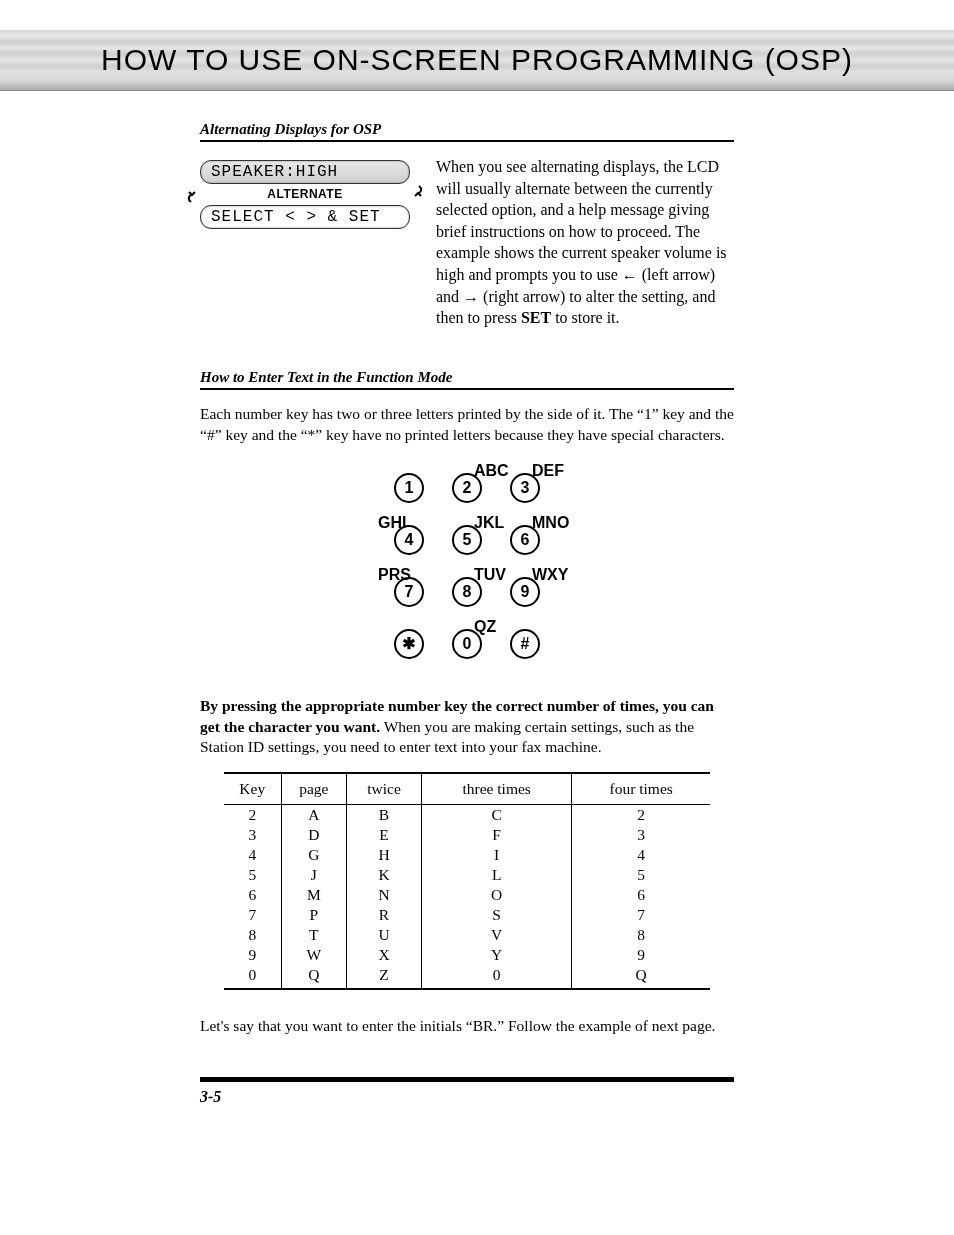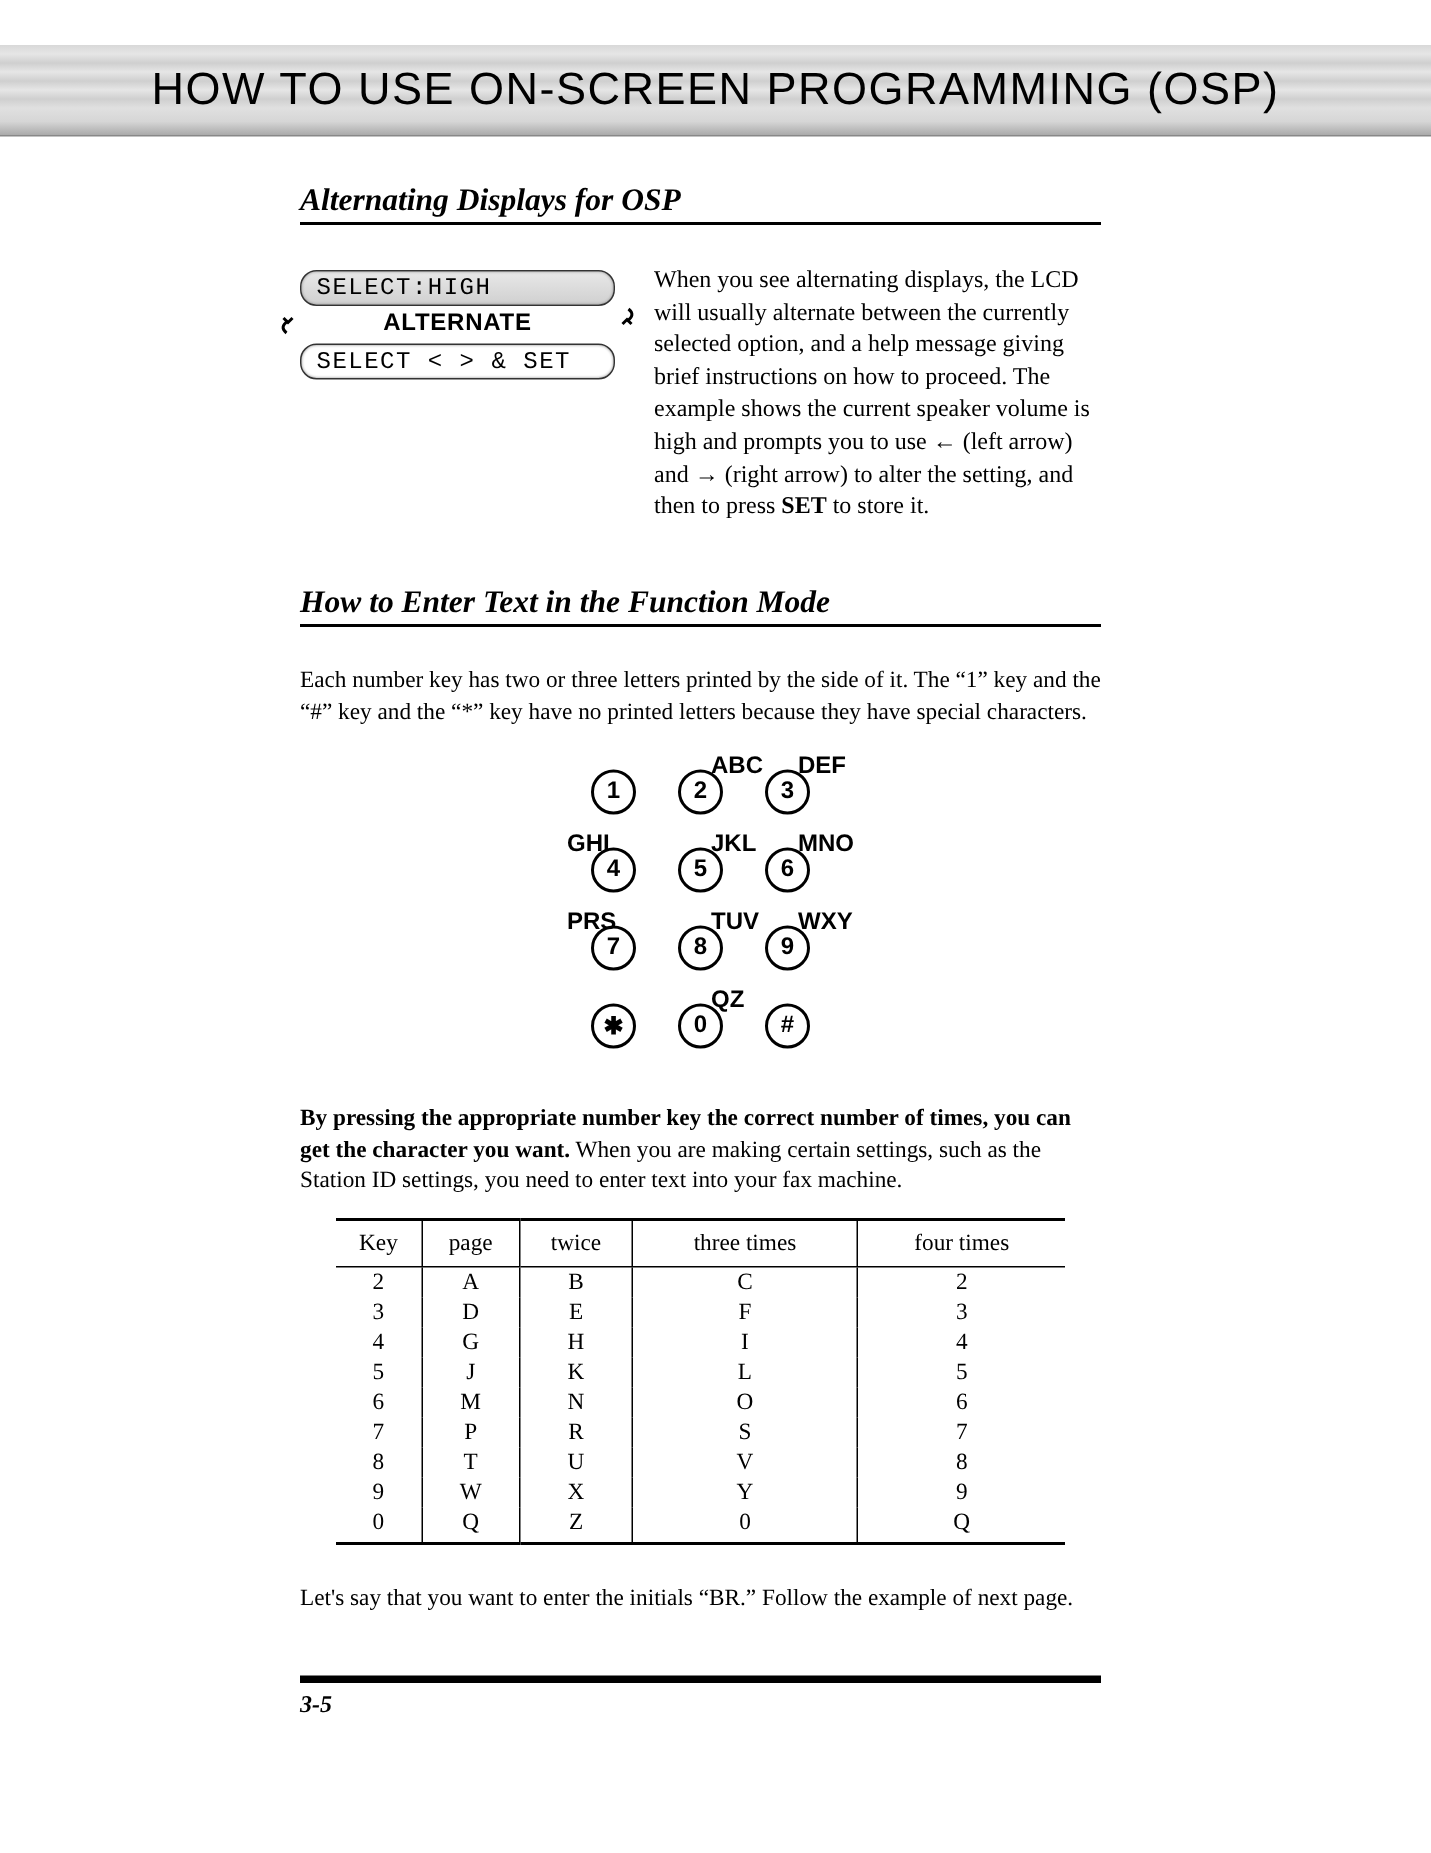--- a/index.html
+++ b/index.html
@@ -31,24 +31,24 @@
     color: #000;
     border-bottom: 1px solid #888;
     position: relative;
   }
   .content {
     padding: 30px 110px 0 200px;
   }
   .section-title {
     font-style: italic;
     font-weight: bold;
-    font-size: 21px;
+    font-size: 15px;
     border-bottom: 2px solid #000;
     padding-bottom: 2px;
-    margin-bottom: 26px;
+    margin-bottom: 14px;
   }
   
   .lcd-block {
     display: flex;
     gap: 26px;
     margin-bottom: 40px;
   }
   .lcd-figure {
     width: 210px;
     position: relative;
@@ -69,21 +69,21 @@
     box-shadow: inset 0 0 2px #888;
   }
   .lcd.light {
     background: #fff;
     margin-top: 4px;
   }
   .alt-label {
     text-align: center;
     font-family: Arial, sans-serif;
     font-weight: bold;
-    font-size: 16px;
+    font-size: 12px;
     letter-spacing: 0.5px;
     margin: 3px 0;
   }
   .lcd-arrows {
     position: absolute;
     top: 24px;
     left: -14px;
     width: 238px;
     height: 20px;
     pointer-events: none;
@@ -181,21 +181,21 @@
   <div class="banner">
     <span>HOW TO USE ON-SCREEN PROGRAMMING (OSP)</span>
   </div>
 
   <div class="content">
 
     <div class="section-title">Alternating Displays for OSP</div>
 
     <div class="lcd-block">
       <div class="lcd-figure">
-        <div class="lcd">SELECT:HIGH</div>
+        <div class="lcd">SPEAKER:HIGH</div>
         <svg class="lcd-arrows" viewBox="0 0 238 20">
           <path d="M 6 10 Q 0 14 5 18" fill="none" stroke="#000" stroke-width="2"></path>
           <path d="M 3 8 l 3 3 l 3 -3" fill="none" stroke="#000" stroke-width="2"></path>
           <path d="M 232 10 Q 238 6 233 2" fill="none" stroke="#000" stroke-width="2"></path>
           <path d="M 229 12 l 3 -3 l 3 3" fill="none" stroke="#000" stroke-width="2"></path>
         </svg>
         <div class="alt-label">ALTERNATE</div>
         <div class="lcd light">SELECT &lt; &gt; &amp; SET</div>
       </div>
       <div class="lcd-text">

